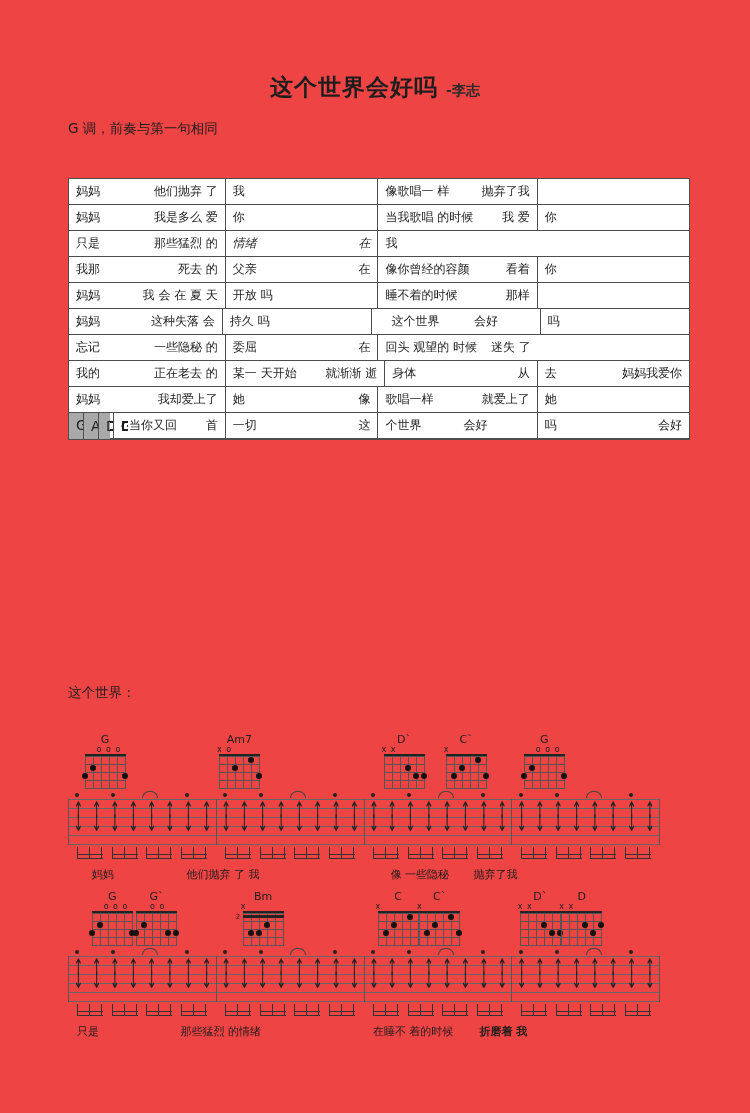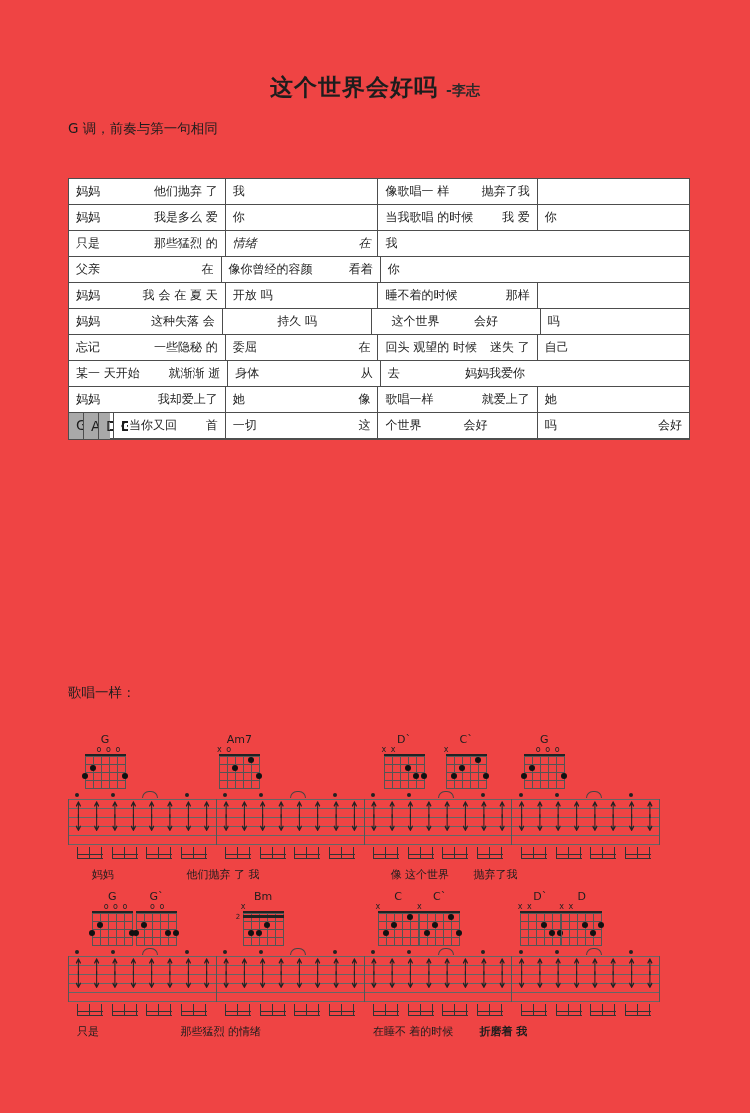--- a/index.html
+++ b/index.html
@@ -147,20 +147,24 @@
         </div>
         <div class="tcell multi" style="width: 24.6%; font-style: italic;">
           <span>情绪</span>
           <span>在</span>
         </div>
         <div class="tcell" style="width: 24.4%;">
           <span>我</span>
         </div>
       </div>
       <div class="trow lyric">
+        <div class="tcell multi" style="width: 25.3%;">
+          <span>我那</span>
+          <span>死去 的</span>
+        </div>
         <div class="tcell multi" style="width: 24.6%;">
           <span>父亲</span>
           <span>在</span>
         </div>
         <div class="tcell multi" style="width: 25.7%;">
           <span>像你曾经的容颜</span>
           <span>看着</span>
         </div>
         <div class="tcell" style="width: 24.4%;">
           <span>你</span>
@@ -195,21 +199,21 @@
         </div>
         <div class="tcell" style="width: 24.4%;">
           <span></span>
         </div>
       </div>
       <div class="trow lyric">
         <div class="tcell multi" style="width: 25.3%;">
           <span>妈妈</span>
           <span>这种失落 会</span>
         </div>
-        <div class="tcell" style="width: 24.6%; justify-content: center;">
+        <div class="tcell" style="width: 24.6%;">
           <span>持久 吗</span>
         </div>
         <div class="tcell multi" style="width: 25.7%; margin-left: 12px;">
           <span>这个世界</span>
           <span>会好</span>
           <span></span>
         </div>
         <div class="tcell" style="width: 24.4%;">
           <span>吗</span>
         </div>
@@ -234,25 +238,26 @@
           <span>一些隐秘 的</span>
         </div>
         <div class="tcell multi" style="width: 24.6%;">
           <span>委屈</span>
           <span>在</span>
         </div>
         <div class="tcell multi" style="width: 25.7%;">
           <span>回头 观望的 时候</span>
           <span>迷失 了</span>
         </div>
-        <div class="tcell" style="width: 24.4%;">
-          <span>自己</span>
-        </div>
-      </div>
-      <div class="trow lyric">
+      </div>
+      <div class="trow lyric">
+        <div class="tcell multi" style="width: 25.3%;">
+          <span>我的</span>
+          <span>正在老去 的</span>
+        </div>
         <div class="tcell multi" style="width: 25.7%;">
           <span>某一 天开始</span>
           <span>就渐渐 逝</span>
         </div>
         <div class="tcell multi" style="width: 24.6%;">
           <span>身体</span>
           <span>从</span>
         </div>
         <div class="tcell multi" style="width: 24.4%;">
           <span>去</span>
@@ -352,21 +357,21 @@
           <span></span>
         </div>
         <div class="tcell multi" style="width: 24.4%;">
           <span>G</span>
           <span></span>
           <span></span>
         </div>
       </div>
     </div>
 
-  <div class="section-label">歌唱一样：</div>
+  <div class="section-label">这个世界：</div>
 
   <div class="tab-system sys1">
       <div class="chords-layer">
         <div class="chord" style="left: 2.8%;">
           <div class="chord-name">G</div>
           <div class="chord-markers" style="margin-left: 12px;">o o o</div>
           <div class="chord-grid">
             <span class="chord-dot" style="left: -3px; top: 17px;"></span>
             <span class="chord-dot" style="left: 5px; top: 9px;"></span>
             <span class="chord-dot" style="left: 37px; top: 17px;"></span>
@@ -588,21 +593,21 @@
         <div class="beam-measure">
           <div class="beam-group"></div>
           <div class="beam-group"></div>
           <div class="beam-group"></div>
           <div class="beam-group"></div>
         </div>
       </div>
       <div class="lyrics-layer">
         <span class="lyric-word" style="left: 4%;">妈妈</span>
         <span class="lyric-word" style="left: 20%;">他们抛弃 了 我</span>
-        <span class="lyric-word" style="left: 54.5%;">像 这个世界</span>
+        <span class="lyric-word" style="left: 54.5%;">像 一些隐秘</span>
         <span class="lyric-word" style="left: 68.5%;">抛弃了我</span>
       </div>
     </div>
   <div class="tab-system sys2">
       <div class="chords-layer">
         <div class="chord" style="left: 4%;">
           <div class="chord-name">G</div>
           <div class="chord-markers" style="margin-left: 12px;">o o o</div>
           <div class="chord-grid">
             <span class="chord-dot" style="left: -3px; top: 17px;"></span>

